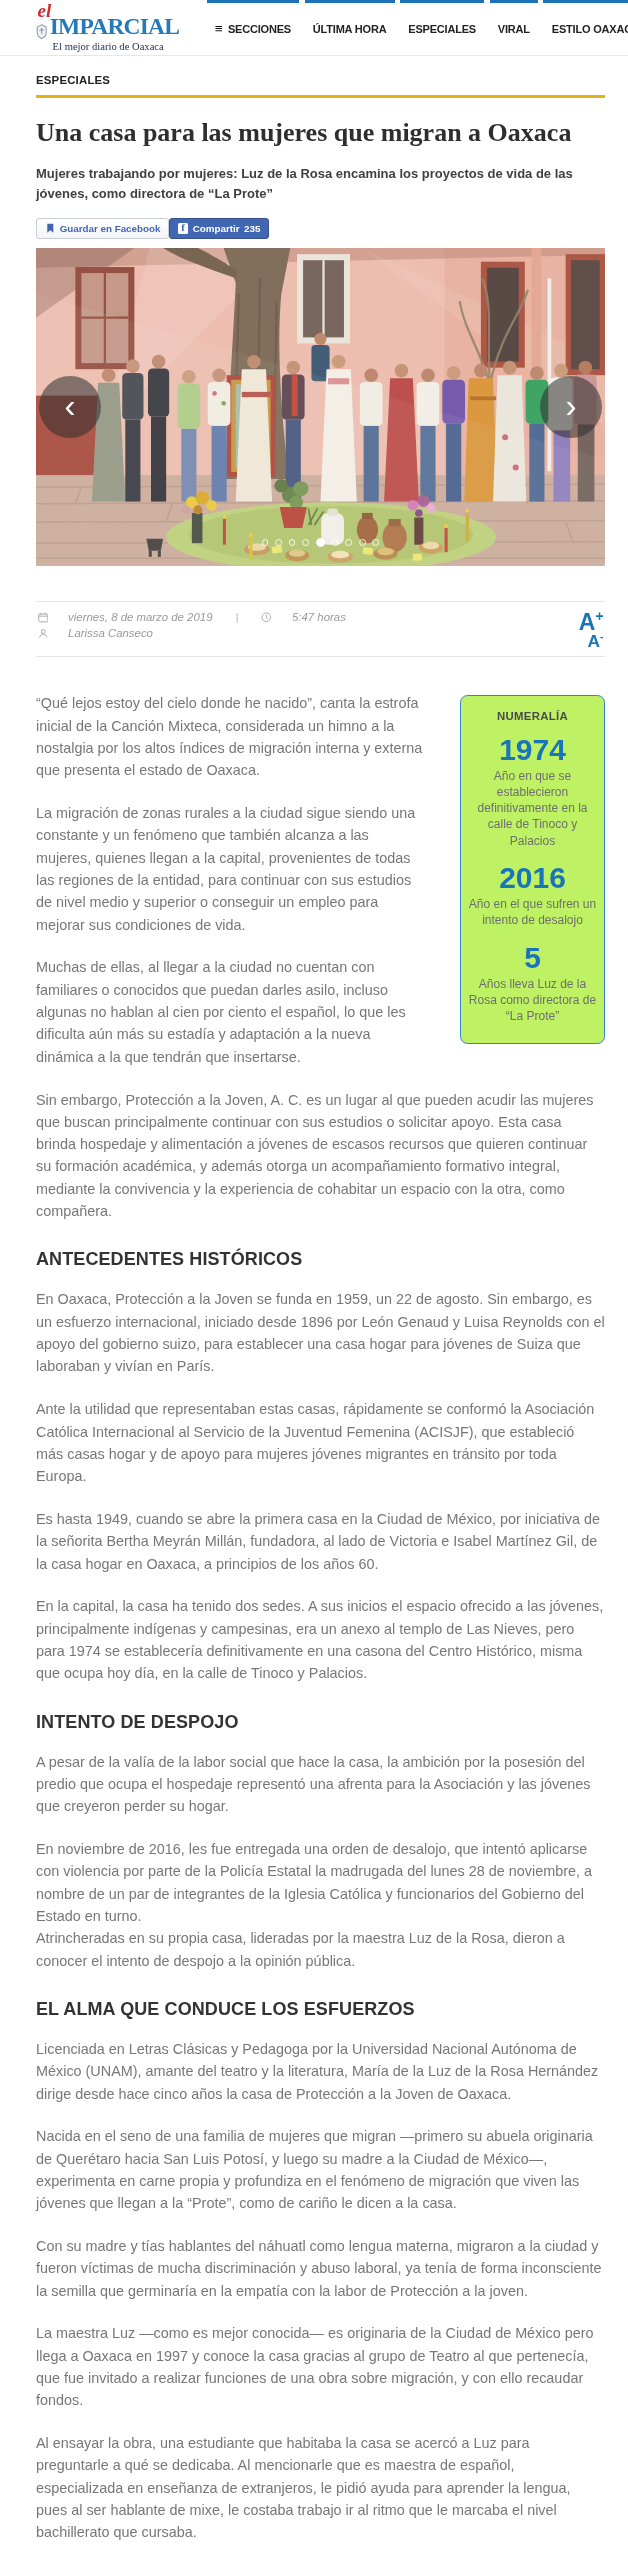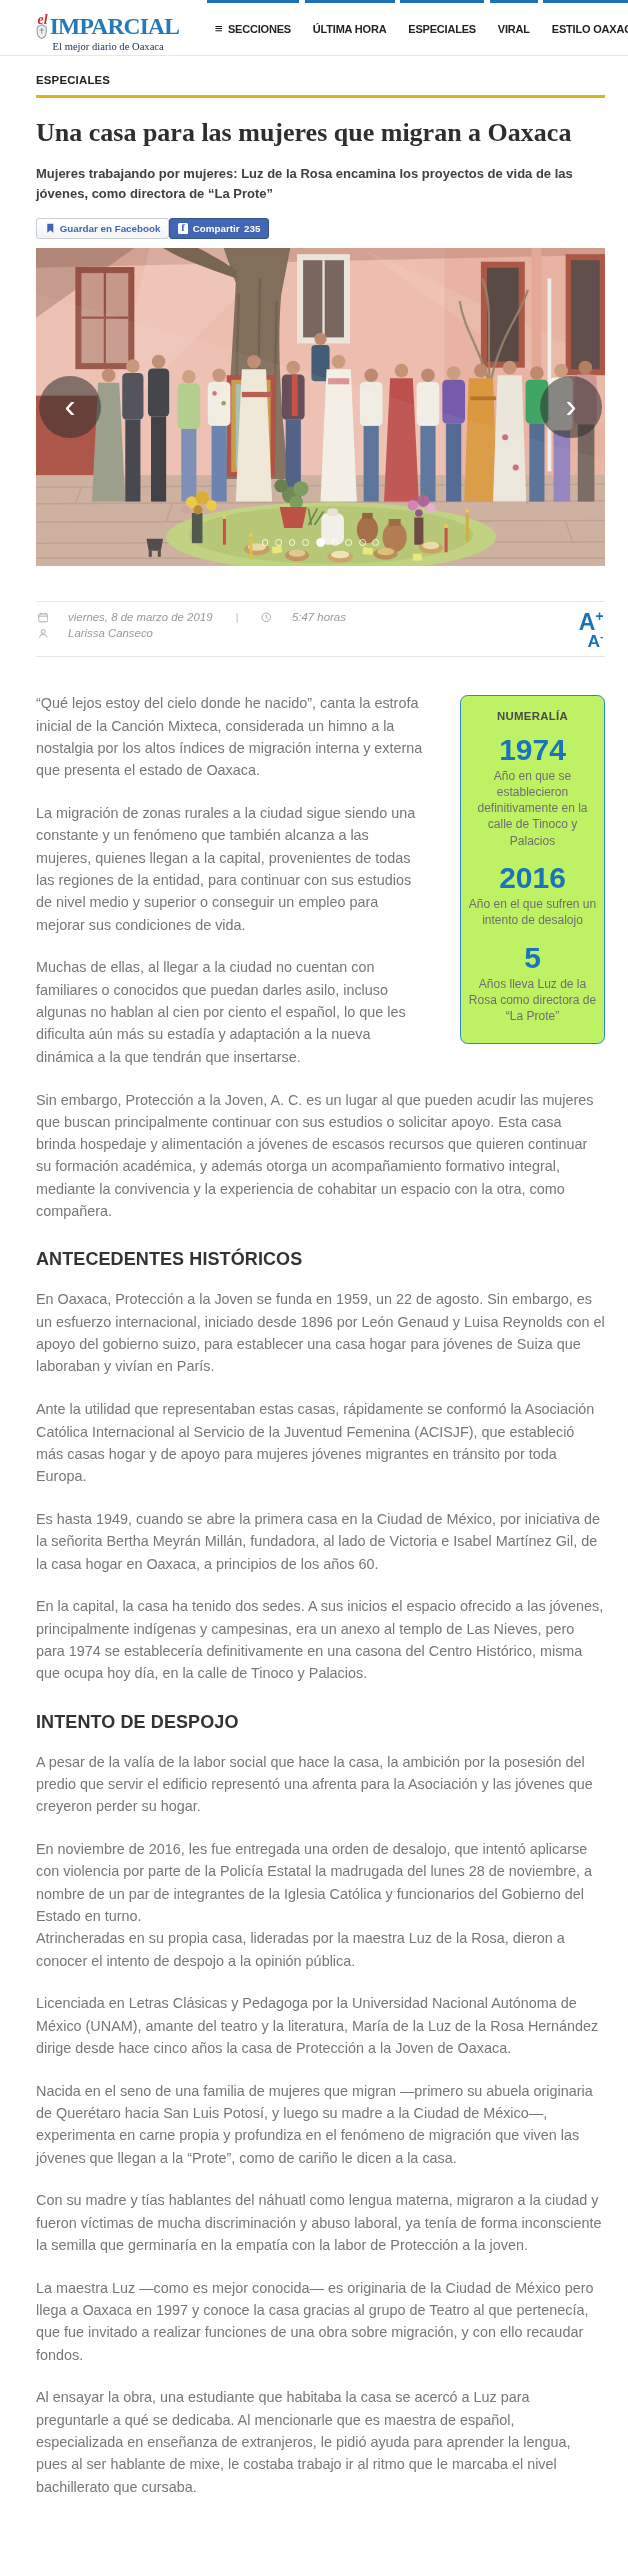--- a/index.html
+++ b/index.html
@@ -10,23 +10,23 @@
     -webkit-font-smoothing:antialiased;
   }
 
   
   .site-header{
     display:flex; align-items:stretch; height:56px;
     padding-left:36px; border-bottom:0.8px solid #e7e7e7; background:#fff;
   }
   .logo{ position:relative; width:160px; flex:0 0 auto; cursor:pointer; padding-top:4.5px;}
   .logo-el{
-    position:absolute; top:13px; left:1.5px;
+    position:absolute; top:1px; left:1.5px;
     font-family:"Liberation Serif", serif; font-style:italic; font-weight:bold;
-    font-size:14px; color:#cf2e2e; line-height:1;
+    font-size:19px; color:#cf2e2e; line-height:1;
   }
   .logo-row{ display:flex; align-items:flex-end; margin-top:10.6px; }
   .logo-crest{ width:11.4px; height:15px; margin-right:2.3px; flex:0 0 auto; }
   .logo-name{
     font-family:"Liberation Serif", serif; font-weight:bold; font-size:23.5px;
     color:#2579b9; line-height:1; letter-spacing:-0.8px;
   }
   .logo-tagline{
     font-family:"Liberation Serif", serif; font-weight:normal; font-size:10.6px;
     color:#1e2d50; margin-top:2.3px; padding-left:16.6px; white-space:nowrap;
@@ -493,23 +493,24 @@
     <p>“Qué lejos estoy del cielo donde he nacido”, canta la estrofa inicial de la Canción Mixteca, considerada un himno a la nostalgia por los altos índices de migración interna y externa que presenta el estado de Oaxaca.</p>
     <p>La migración de zonas rurales a la ciudad sigue siendo una constante y un fenómeno que también alcanza a las mujeres, quienes llegan a la capital, provenientes de todas las regiones de la entidad, para continuar con sus estudios de nivel medio y superior o conseguir un empleo para mejorar sus condiciones de vida.</p>
     <p>Muchas de ellas, al llegar a la ciudad no cuentan con familiares o conocidos que puedan darles asilo, incluso algunas no hablan al cien por ciento el español, lo que les dificulta aún más su estadía y adaptación a la nueva dinámica a la que tendrán que insertarse.</p>
     <p>Sin embargo, Protección a la Joven, A. C. es un lugar al que pueden acudir las mujeres que buscan principalmente continuar con sus estudios o solicitar apoyo. Esta casa brinda hospedaje y alimentación a jóvenes de escasos recursos que quieren continuar su formación académica, y además otorga un acompañamiento formativo integral, mediante la convivencia y la experiencia de cohabitar un espacio con la otra, como compañera.</p>
     <h2>ANTECEDENTES HISTÓRICOS</h2>
     <p>En Oaxaca, Protección a la Joven se funda en 1959, un 22 de agosto. Sin embargo, es un esfuerzo internacional, iniciado desde 1896 por León Genaud y Luisa Reynolds con el apoyo del gobierno suizo, para establecer una casa hogar para jóvenes de Suiza que laboraban y vivían en París.</p>
     <p>Ante la utilidad que representaban estas casas, rápidamente se conformó la Asociación Católica Internacional al Servicio de la Juventud Femenina (ACISJF), que estableció más casas hogar y de apoyo para mujeres jóvenes migrantes en tránsito por toda Europa.</p>
     <p>Es hasta 1949, cuando se abre la primera casa en la Ciudad de México, por iniciativa de la señorita Bertha Meyrán Millán, fundadora, al lado de Victoria e Isabel Martínez Gil, de la casa hogar en Oaxaca, a principios de los años 60.</p>
     <p>En la capital, la casa ha tenido dos sedes. A sus inicios el espacio ofrecido a las jóvenes, principalmente indígenas y campesinas, era un anexo al templo de Las Nieves, pero para 1974 se establecería definitivamente en una casona del Centro Histórico, misma que ocupa hoy día, en la calle de Tinoco y Palacios.</p>
     <h2>INTENTO DE DESPOJO</h2>
-    <p>A pesar de la valía de la labor social que hace la casa, la ambición por la posesión del predio que servir el edificio representó una afrenta para la Asociación y las jóvenes que creyeron perder su hogar.</p>
+    <p>A pesar de la valía de la labor social que hace la casa, la ambición por la posesión del predio que ocupa el hospedaje representó una afrenta para la Asociación y las jóvenes que creyeron perder su hogar.</p>
     <p>En noviembre de 2016, les fue entregada una orden de desalojo, que intentó aplicarse con violencia por parte de la Policía Estatal la madrugada del lunes 28 de noviembre, a nombre de un par de integrantes de la Iglesia Católica y funcionarios del Gobierno del Estado en turno.
 Atrincheradas en su propia casa, lideradas por la maestra Luz de la Rosa, dieron a conocer el intento de despojo a la opinión pública.</p>
+    <h2>EL ALMA QUE CONDUCE LOS ESFUERZOS</h2>
     <p>Licenciada en Letras Clásicas y Pedagoga por la Universidad Nacional Autónoma de México (UNAM), amante del teatro y la literatura, María de la Luz de la Rosa Hernández dirige desde hace cinco años la casa de Protección a la Joven de Oaxaca.</p>
     <p>Nacida en el seno de una familia de mujeres que migran —primero su abuela originaria de Querétaro hacia San Luis Potosí, y luego su madre a la Ciudad de México—, experimenta en carne propia y profundiza en el fenómeno de migración que viven las jóvenes que llegan a la “Prote”, como de cariño le dicen a la casa.</p>
     <p>Con su madre y tías hablantes del náhuatl como lengua materna, migraron a la ciudad y fueron víctimas de mucha discriminación y abuso laboral, ya tenía de forma inconsciente la semilla que germinaría en la empatía con la labor de Protección a la joven.</p>
     <p>La maestra Luz —como es mejor conocida— es originaria de la Ciudad de México pero llega a Oaxaca en 1997 y conoce la casa gracias al grupo de Teatro al que pertenecía, que fue invitado a realizar funciones de una obra sobre migración, y con ello recaudar fondos.</p>
     <p>Al ensayar la obra, una estudiante que habitaba la casa se acercó a Luz para preguntarle a qué se dedicaba. Al mencionarle que es maestra de español, especializada en enseñanza de extranjeros, le pidió ayuda para aprender la lengua, pues al ser hablante de mixe, le costaba trabajo ir al ritmo que le marcaba el nivel bachillerato que cursaba.</p>
 
   </div>
 
 </main>
 

